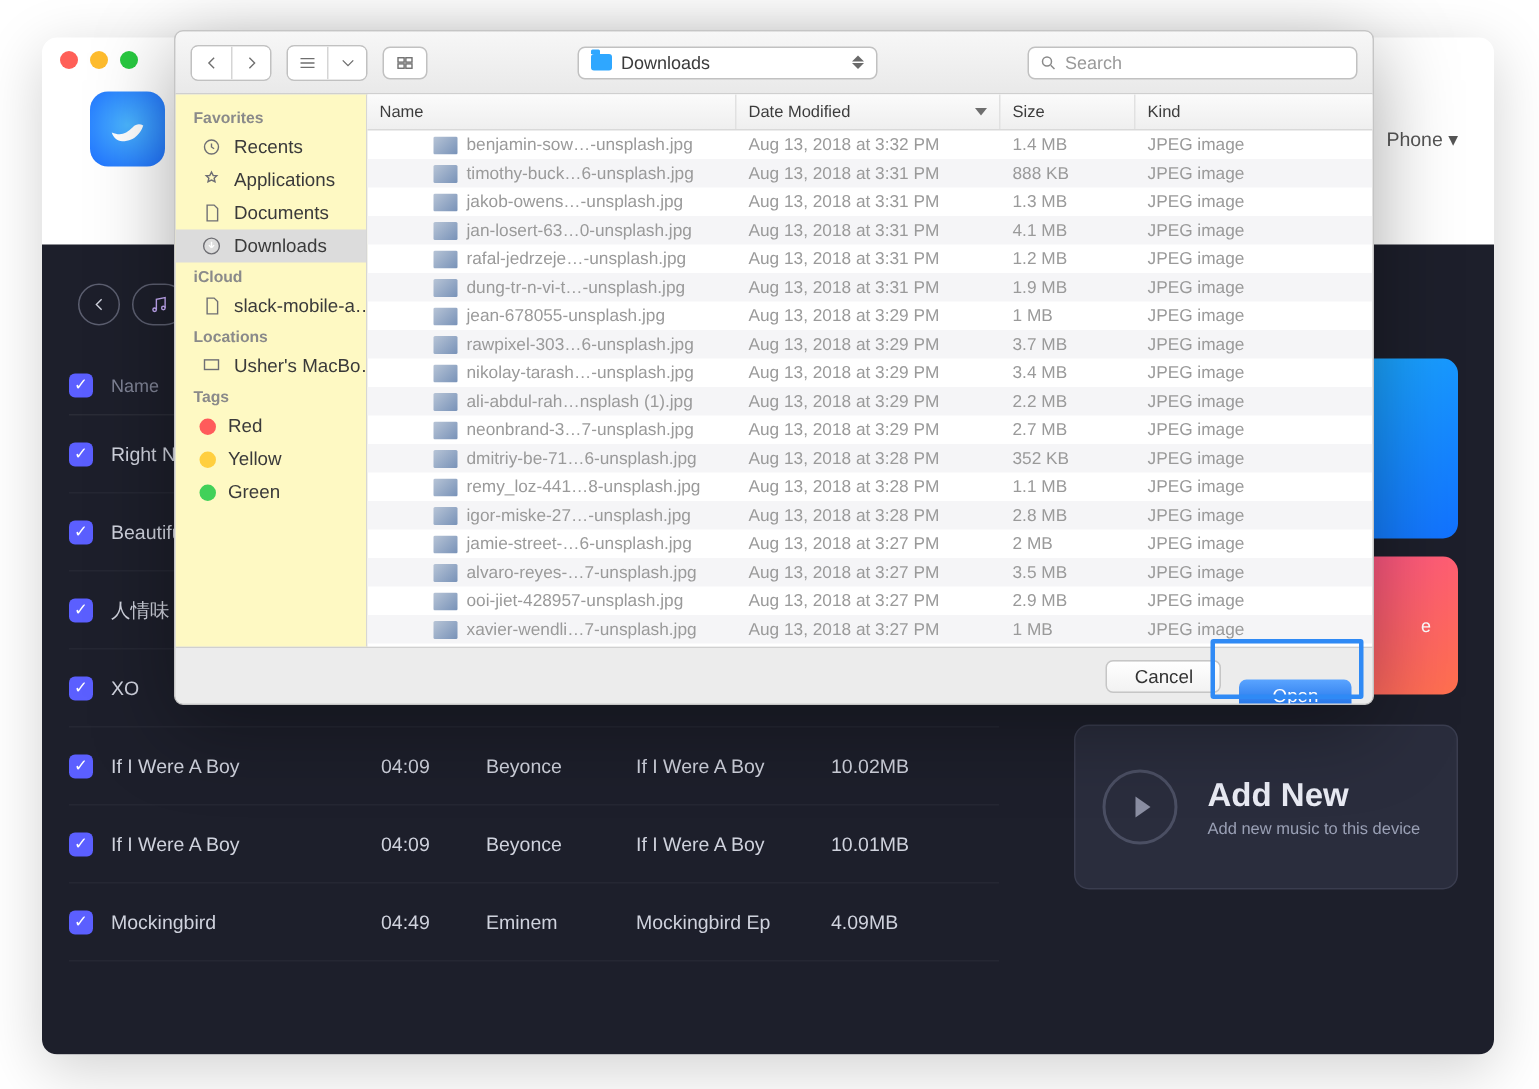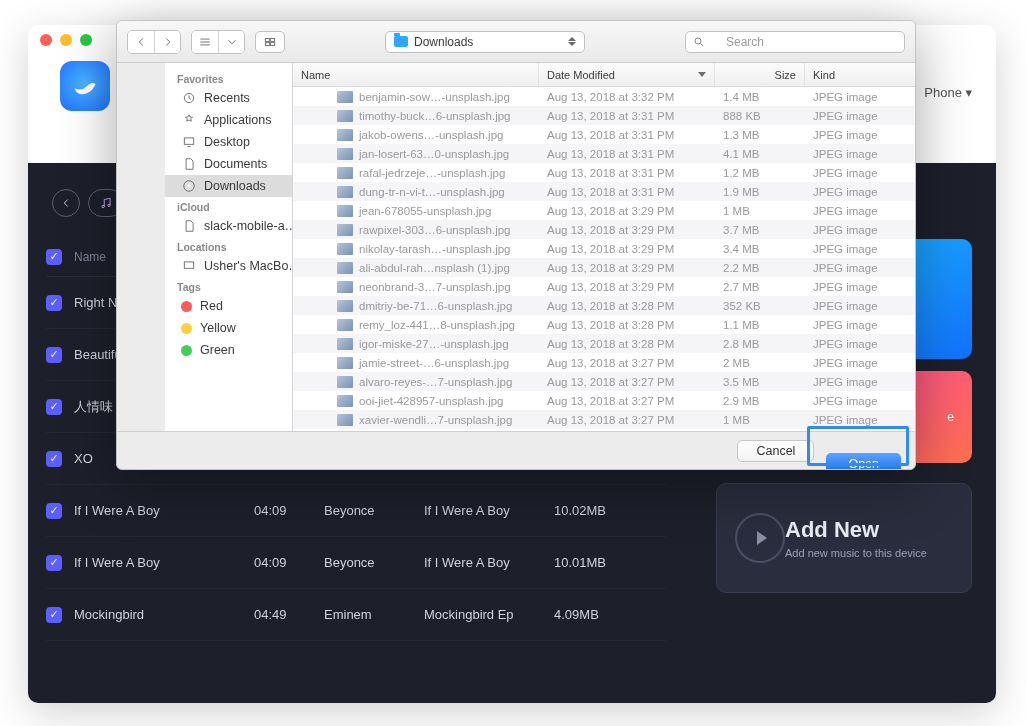--- a/index.html
+++ b/index.html
@@ -22,45 +22,45 @@
 
 .track-table { position: absolute; left: 18px; top: 74px; width: 620px; font-size: 13px; }
 .track-row { display: grid; grid-template-columns: 28px 180px 70px 100px 130px 80px; align-items: center; height: 52px; border-bottom: 1px solid rgba(255,255,255,.04); }
 .track-row.head { color:#7e8294; font-size:12px; height:40px; border-bottom: 1px solid rgba(255,255,255,.06); }
 .chk { width: 16px; height: 16px; border-radius: 4px; background: #5b5fff; display:inline-flex; align-items:center; justify-content:center; }
 .chk::after { content:"✓"; color:#fff; font-size:11px; }
 
 .card { position: absolute; border-radius: 10px; }
 .card-gradient-blue { right: 24px; top: 76px; width: 256px; height: 120px; background: linear-gradient(145deg,#21d2ff,#1271ff); }
 .card-gradient-pink { right: 24px; top: 208px; width: 256px; height: 92px; background: linear-gradient(145deg,#ff3dbb,#ff704d); display:flex; align-items:center; justify-content:flex-end; padding-right:18px; color:#fff; font-size:12px; }
-.card-addnew { right: 24px; top: 320px; width: 256px; height: 110px; background: #2a2d3d; border:1px solid #3a3d4f; display:flex; align-items:center; gap:0; padding:0 18px; }
+.card-addnew { right: 24px; top: 320px; width: 256px; height: 110px; background: #2a2d3d; border:1px solid #3a3d4f; display:flex; align-items:center; gap:20px; padding:0 18px; }
 .play-circ { width:50px; height:50px; border:2px solid #4b4f63; border-radius:50%; display:flex; align-items:center; justify-content:center; }
 .play-circ::after{ content:""; border-left:10px solid #8b8fa3; border-top:7px solid transparent; border-bottom:7px solid transparent; margin-left:3px;}
 .add-title { color:#e9ebf4; font-size:22px; font-weight:600; }
 .add-sub { color:#9aa0b5; font-size:11px; margin-top:4px; }
 
 
 .dialog { position: absolute; left: 116px; top: 20px; width: 800px; height: 450px; background: #ececec; border-radius: 6px; box-shadow: 0 14px 55px rgba(0,0,0,.35); overflow: hidden; border:1px solid #c5c5c5;}
 .dlg-toolbar { height: 42px; background: linear-gradient(#f7f7f7,#e9e9e9); border-bottom:1px solid #cfcfcf; display:flex; align-items:center; gap:10px; padding:0 10px; }
 .btn-seg { display:flex; border:1px solid #c1c1c1; border-radius:5px; overflow:hidden; background:#fff; }
 .btn-seg button { width:26px; height:22px; background:#fff; border:none; display:flex; align-items:center; justify-content:center; color:#6f6f6f; }
 .btn-seg button + button { border-left:1px solid #d5d5d5; }
 .single-btn { width:30px; height:22px; border:1px solid #c1c1c1; border-radius:5px; background:#fff; display:flex; align-items:center; justify-content:center; color:#6f6f6f;}
 .path-pop { margin-left:auto; margin-right:auto; min-width:200px; height:22px; border:1px solid #c1c1c1; border-radius:5px; background:#fff; display:flex; align-items:center; gap:6px; padding:0 8px; font-size:12px; color:#3b3b3b; position:relative;}
 .path-pop .folder-ic { width:14px; height:11px; background:#2fa7ff; border-radius:2px; display:inline-block; position:relative;}
 .path-pop .folder-ic::before{content:"";position:absolute;top:-3px;left:0;width:6px;height:3px;background:#2fa7ff;border-radius:1px 1px 0 0;}
 .path-pop .stepper{ margin-left:auto; display:flex; flex-direction:column; gap:1px; }
 .stepper span{ width:0;height:0;border-left:4px solid transparent;border-right:4px solid transparent;}
 .stepper .up{border-bottom:4px solid #6a6a6a;}
 .stepper .dn{border-top:4px solid #6a6a6a;}
-.search { width:220px; height:22px; border:1px solid #c1c1c1; border-radius:5px; background:#fff; display:flex; align-items:center; gap:21px; padding:0 7px; color:#9a9a9a; font-size:12px;}
+.search { width:220px; height:22px; border:1px solid #c1c1c1; border-radius:5px; background:#fff; display:flex; align-items:center; gap:5px; padding:0 7px; color:#9a9a9a; font-size:12px;}
 .search svg{width:12px;height:12px;stroke:#8a8a8a;fill:none;stroke-width:2;}
 
 .dlg-body { display:flex; height: calc(100% - 42px - 38px); }
-.sidebar { width: 128px; background:#ffffff; border-right:1px solid #d6d6d6; padding:6px 0; overflow:hidden;margin-left:48px;}
+.sidebar { width: 128px; background:#fef9c3; border-right:1px solid #d6d6d6; padding:6px 0; overflow:hidden;}
 .sb-head { font-size:10.5px; color:#8a8a8a; font-weight:600; padding:4px 12px 2px; text-transform:none;}
 .sb-item { display:flex; align-items:center; gap:8px; padding:3px 10px 3px 16px; font-size:12.5px; color:#3a3a3a; height:22px; white-space:nowrap; overflow:hidden; text-overflow:ellipsis;}
 .sb-item.sel { background:#dcdcdc; border-radius:0; }
 .sb-item .ic { width:15px; height:15px; display:inline-flex; align-items:center; justify-content:center; color:#6f6f74; flex-shrink:0;}
 .tag-dot{ width:11px;height:11px;border-radius:50%; }
 
 .file-area { flex:1; background:#fff; display:flex; flex-direction:column; }
 .fcols { display:grid; grid-template-columns: 246px 176px 90px 110px; height:24px; background:linear-gradient(#fbfbfb,#efefef); border-bottom:1px solid #d9d9d9; font-size:11px; color:#3c3c3c;}
 .fcols > div { display:flex; align-items:center; padding:0 8px; border-right:1px solid #e1e1e1; position:relative;}
 .fcols > div:last-child{border-right:none;}
@@ -263,29 +263,20 @@
             <span class="ic">
               <svg class="ic-svg" viewBox="0 0 24 24">
                 <path d="M12 3l2 4h4l-3 3 1 4-4-2-4 2 1-4-3-3h4z"></path>
               </svg>
             </span>
             <span>Applications</span>
           </div>
           <div class="sb-item">
             <span class="ic">
               <svg class="ic-svg" viewBox="0 0 24 24">
-                <rect x="4" y="5" width="16" height="11"></rect>
-                <path d="M9 20h6"></path>
-              </svg>
-            </span>
-            <span>Desktop</span>
-          </div>
-          <div class="sb-item">
-            <span class="ic">
-              <svg class="ic-svg" viewBox="0 0 24 24">
                 <path d="M7 3h8l4 4v14H7z"></path>
               </svg>
             </span>
             <span>Documents</span>
           </div>
           <div class="sb-item sel">
             <span class="ic">
               <svg class="ic-svg" viewBox="0 0 24 24" fill="#6f6f74" stroke="none">
                 <circle cx="12" cy="12" r="9"></circle>
                 <path d="M12 7v7m0 0l-3-3m3 3l3-3" stroke="#fff" stroke-width="1.6" fill="none"></path>
@@ -335,21 +326,21 @@
 
     <div class="file-area">
       <div class="fcols">
         <div>
             <span>Name</span>
           </div>
         <div>
             <span>Date Modified</span>
             <span class="sort-caret"></span>
           </div>
-        <div style="justify-content:flex-end;">
+        <div style="">
             <span>Size</span>
           </div>
         <div>
             <span>Kind</span>
           </div>
       </div>
       <div class="flist" id="file-rows">
           <div class="frow">
             <div class="name">
               <span class="thumb"></span>

